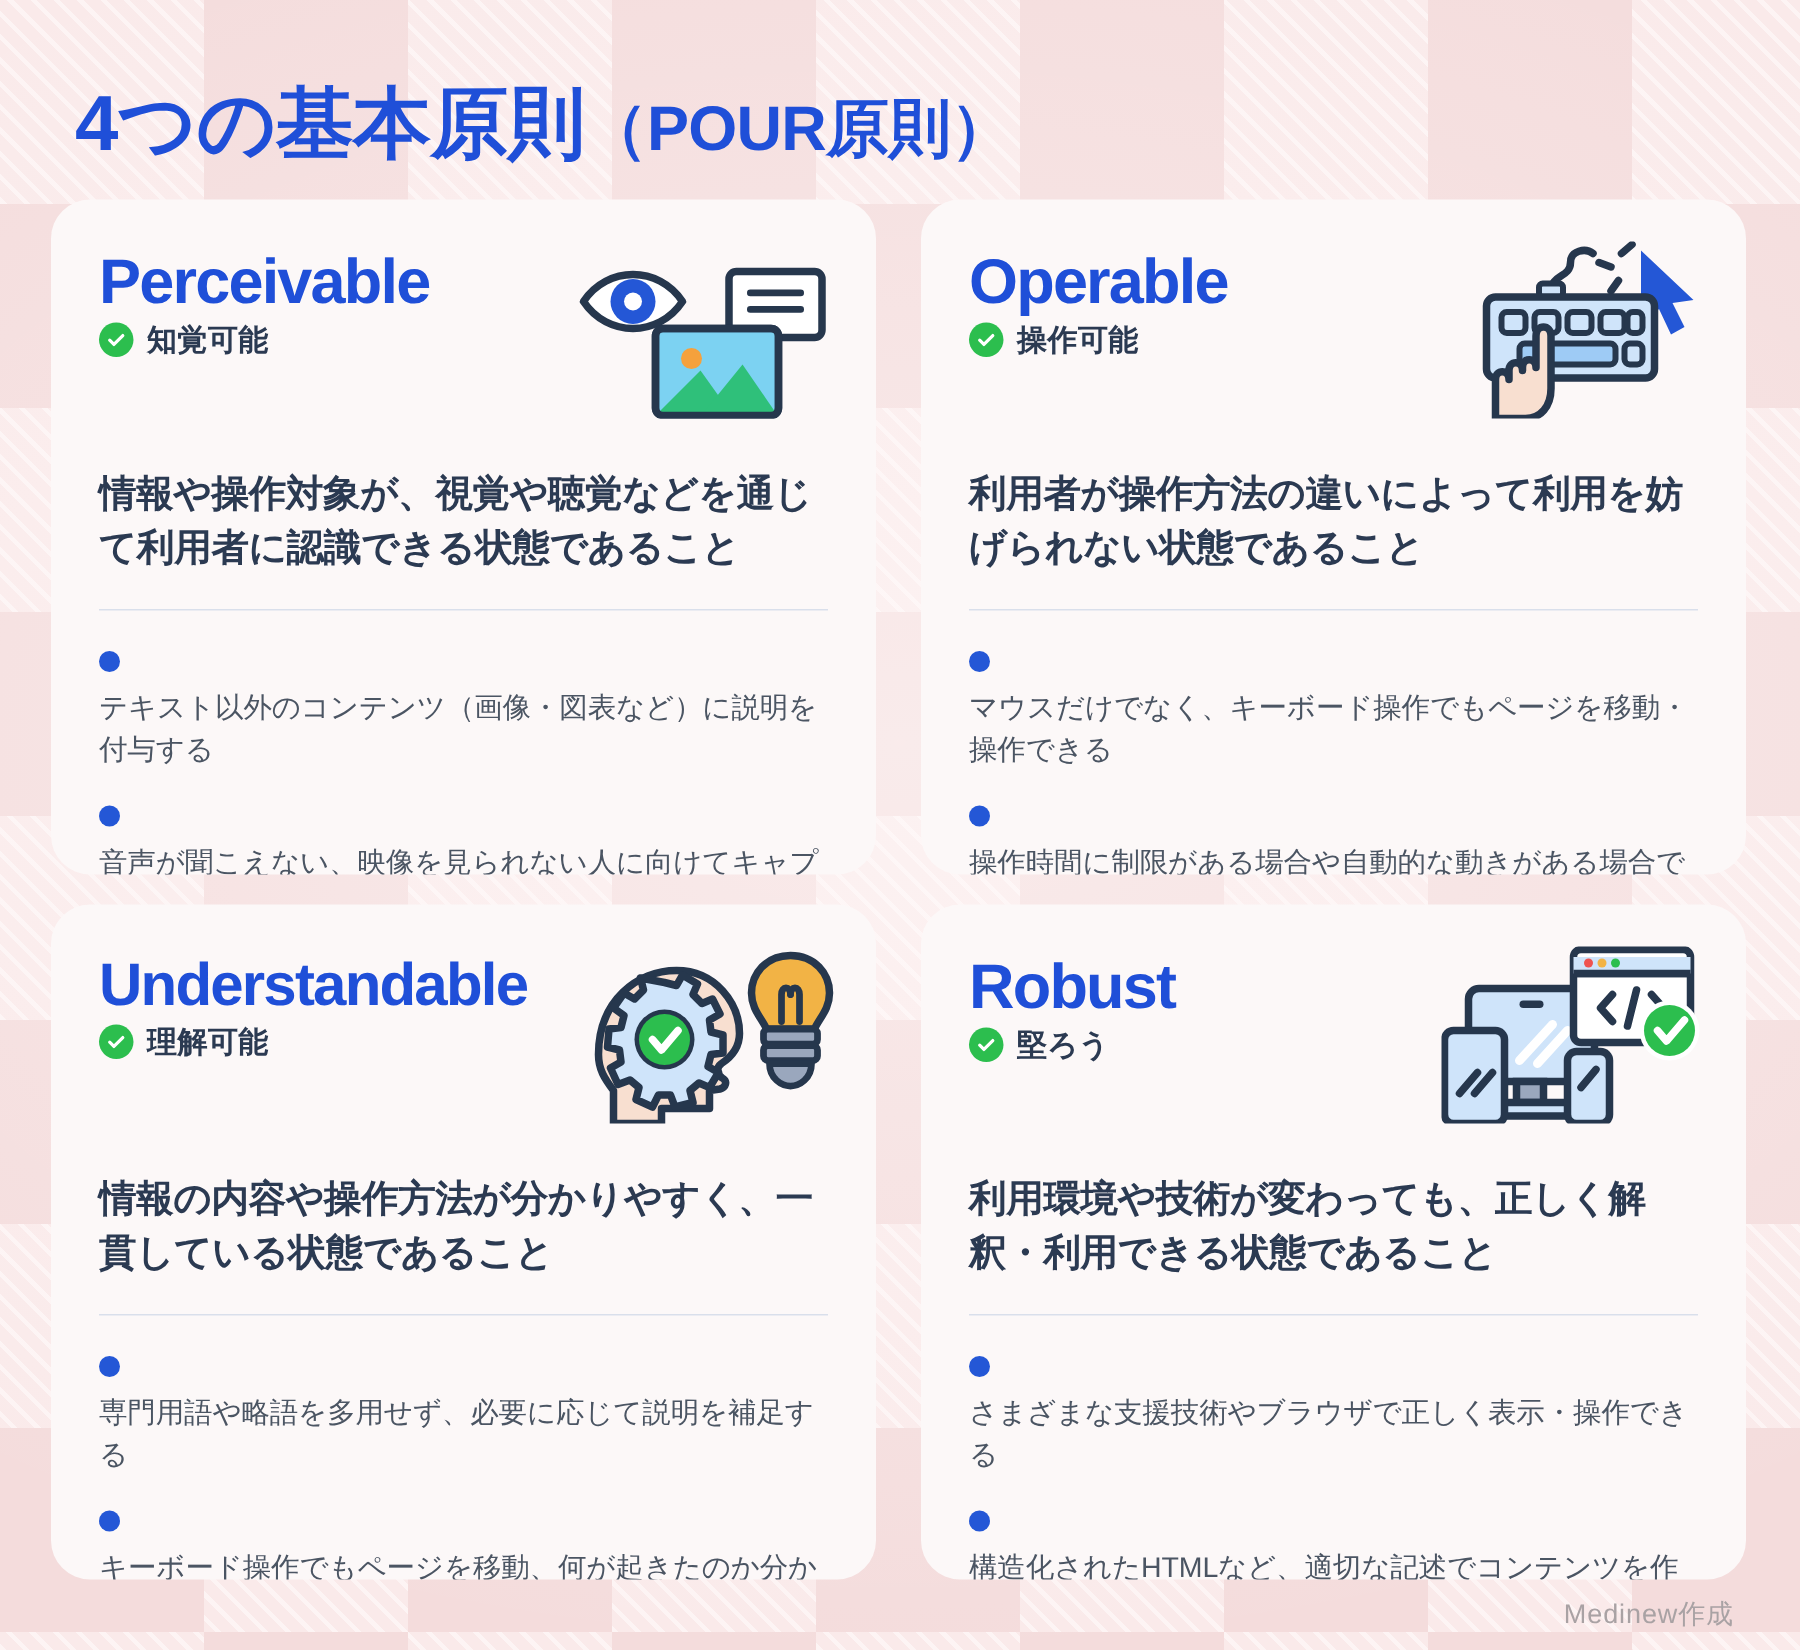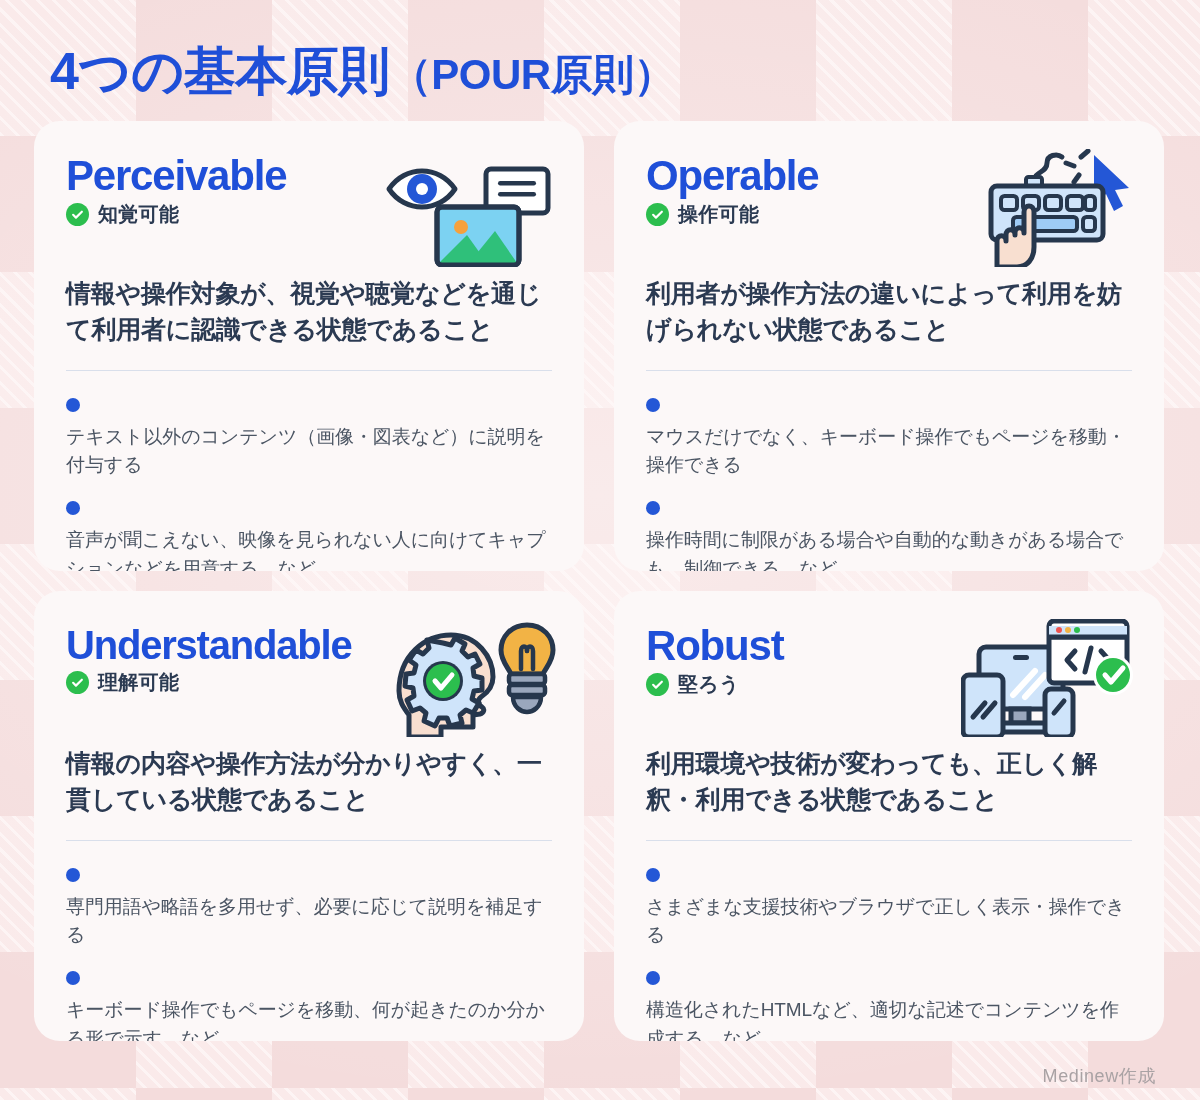--- a/index.html
+++ b/index.html
@@ -50,21 +50,21 @@
     inset: 0;
     background: radial-gradient(120% 80% at 50% 45%, rgba(255,250,250,.50) 0%, rgba(255,250,250,0) 70%);
   }
 
   
   #page {
     position: relative;
     z-index: 2;
     width: 1200px;
     height: 1100px;
-    padding: 0 34px;
+    padding: 12px 34px;
   }
 
   #page-title {
     font-size: 52px;
     font-weight: 800;
     color: #1f4fd8;
     letter-spacing: -0.5px;
     padding: 44px 0 0 16px;
     line-height: 1.05;
     white-space: nowrap;
@@ -128,21 +128,21 @@
   .card-icon {
     position: absolute;
     top: -6px;
     right: -4px;
     width: 175px;
     height: 118px;
   }
   .card-icon svg { display: block; width: 100%; height: 100%; }
 
   .card-desc {
-    margin-top: 16px;
+    margin-top: 40px;
     font-size: 25px;
     font-weight: 700;
     line-height: 1.46;
     color: #2b3a52;
     letter-spacing: -0.2px;
   }
 
   .card-divider {
     margin-top: 22px;
     height: 1px;

